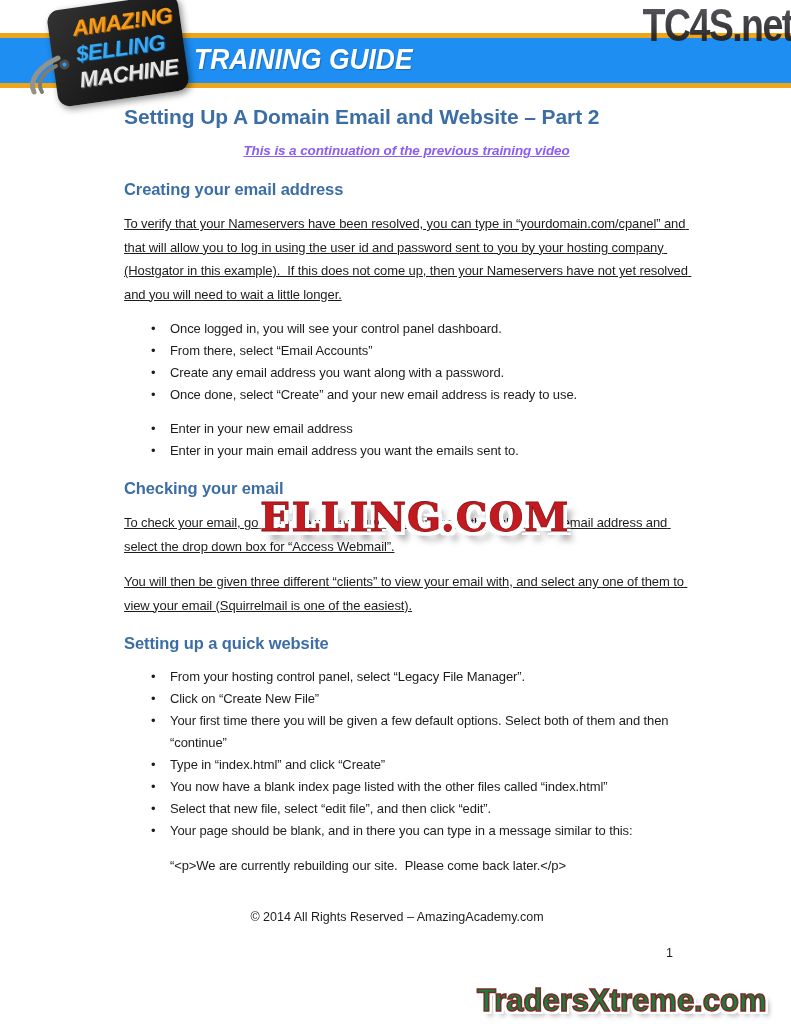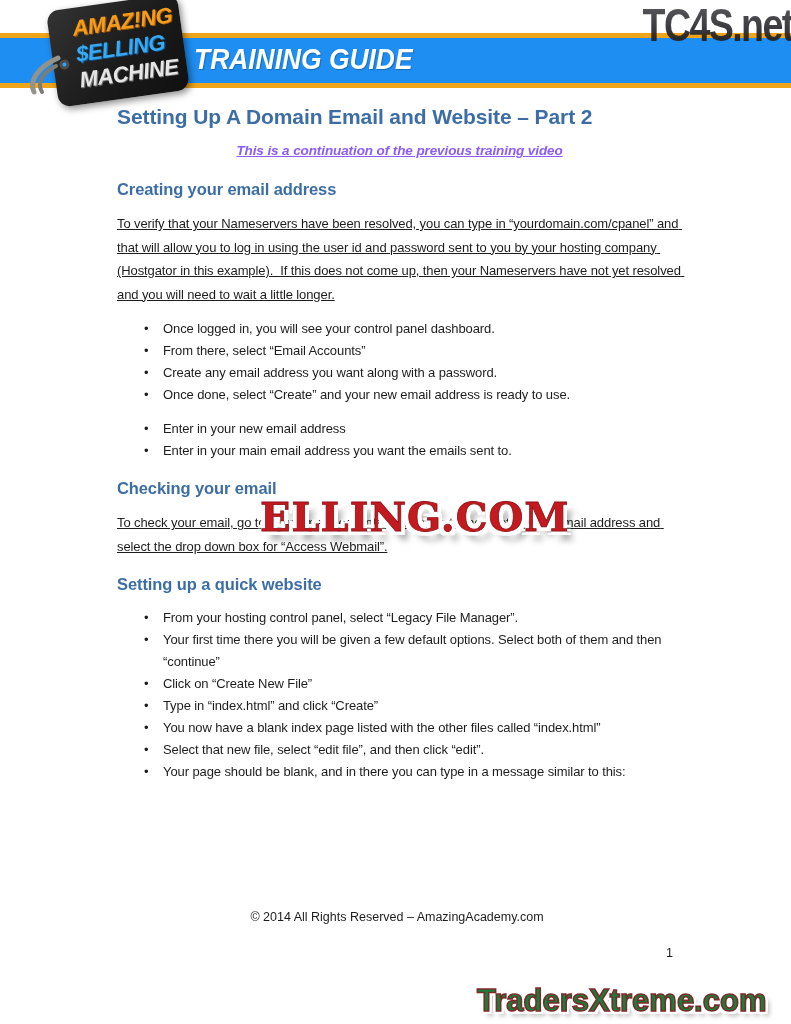--- a/index.html
+++ b/index.html
@@ -77,21 +77,21 @@
     color:#15803d; -webkit-text-stroke:1.6px #7c2927;
     text-shadow:
       -3px -3px 0 #fff, 3px -3px 0 #fff, -3px 3px 0 #fff, 3px 3px 0 #fff,
       -3px 0 0 #fff, 3px 0 0 #fff, 0 -3px 0 #fff, 0 3px 0 #fff,
       4px 5px 5px rgba(0,0,0,0.35);
     white-space:nowrap;
   }
 
   
   .content {
-    position:absolute; left:117px; top:104px; width:565px;
+    position:absolute; left:124px; top:104px; width:565px;
     font-size:13px; line-height:23.5px; color:#1d1d1d;
     letter-spacing:-0.1px;
     z-index:2;
   }
   .doc-title {
     font-size:21px; line-height:26px; font-weight:bold; color:#3c6ea5;
     margin:0 0 12px 0;
   }
   .doc-subtitle {
     text-align:center; font-weight:bold; font-style:italic;
@@ -167,31 +167,33 @@
 
     <ul class="blist">
       <li>Enter in your new email address</li>
       <li>Enter in your main email address you want the emails sent to.</li>
     </ul>
 
     <div class="sec-heading">Checking your email</div>
 
     <p class="para">To check your email, go to your email accounts screen, go to the right of your email address and select the drop down box for “Access Webmail”.</p>
 
+    <p class="para">You will then be given three different “clients” to view your email with, and select any one of them to view your email (Squirrelmail is one of the easiest).</p>
 
     <div class="sec-heading">Setting up a quick website</div>
 
     <ul class="blist">
       <li>From your hosting control panel, select “Legacy File Manager”.</li>
+      <li>Click on “Create New File”</li>
       <li>Your first time there you will be given a few default options. Select both of them and then “continue”</li>
-      <li>Click on “Create New File”</li>
       <li>Type in “index.html” and click “Create”</li>
       <li>You now have a blank index page listed with the other files called “index.html”</li>
       <li>Select that new file, select “edit file”, and then click “edit”.</li>
       <li>Your page should be blank, and in there you can type in a message similar to this:</li>
     </ul>
 
+    <div class="code-line">“&lt;p&gt;We are currently rebuilding our site.  Please come back later.&lt;/p&gt;</div>
   </div>
 
   <div class="footer-copy">© 2014 All Rights Reserved – AmazingAcademy.com</div>
   <div class="page-num">1</div>
 
 </div>
 
 </body></html>

